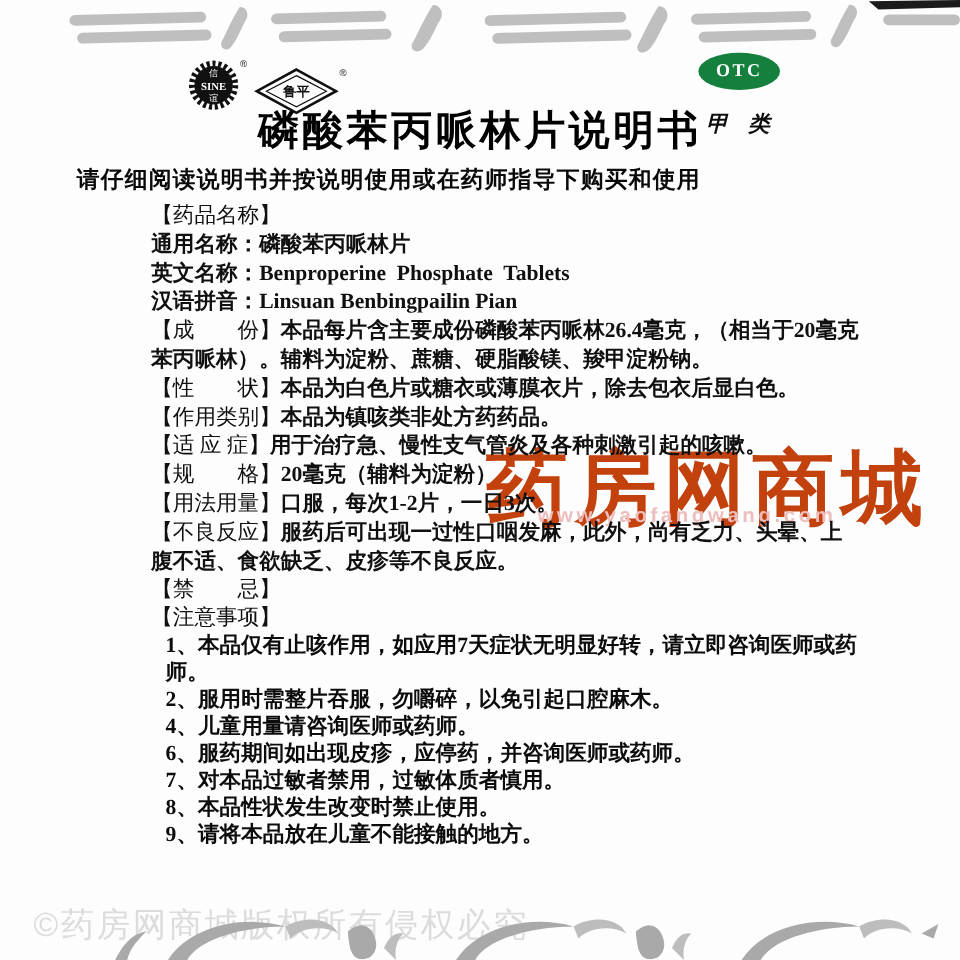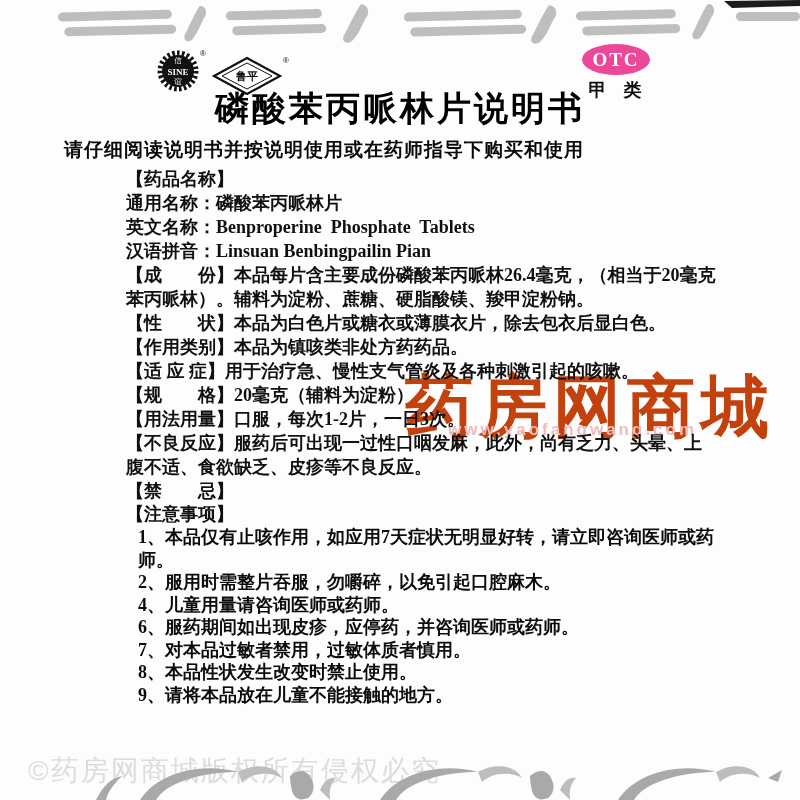--- a/index.html
+++ b/index.html
@@ -16,35 +16,35 @@
     font-size:68px;font-weight:bold;color:#c2410c;letter-spacing:6px;white-space:nowrap;}
   .wm-url{position:absolute;left:448px;top:420px;z-index:0;
     font-size:17px;font-weight:bold;color:#eebdbd;letter-spacing:3px;white-space:nowrap;}
   .wm-bottom{position:absolute;left:28px;top:752px;z-index:1;
     font-size:28px;color:#dcdcdc;letter-spacing:2px;white-space:nowrap;}
 
   
   .brand-sine{position:absolute;left:156px;top:46px;z-index:2;}
   .brand-luping{position:absolute;left:210px;top:52px;z-index:2;}
   .otc-wrap{position:absolute;left:576px;top:44px;z-index:2;text-align:center;width:80px;}
-  .otc-oval{display:inline-block;background:#ec4899;color:#fff;border-radius:50%;
-    width:68px;height:31px;line-height:31px;font-weight:bold;font-size:19px;letter-spacing:2px;
+  .otc-oval{display:inline-block;background:#15803d;color:#fff;border-radius:50%;
+    width:68px;height:31px;line-height:31px;font-weight:bold;font-size:15px;letter-spacing:2px;
     font-family:"Liberation Serif",serif;}
-  .otc-class{margin-top:3px;font-size:18px;font-weight:bold;color:#0d0d0d;letter-spacing:6px;padding-left:4px;}
+  .otc-class{margin-top:16px;font-size:18px;font-weight:bold;color:#0d0d0d;letter-spacing:6px;padding-left:4px;font-style:italic;}
 
   .title{position:absolute;top:86px;left:0;width:800px;text-align:center;z-index:2;
     font-size:34px;font-weight:bold;color:#000;letter-spacing:3px;}
   .subtitle{position:absolute;top:137px;left:0;width:648px;text-align:center;z-index:2;
     font-size:19px;font-weight:bold;color:#0a0a0a;letter-spacing:1px;}
 
   
   .doc{position:absolute;left:126px;top:167px;width:592px;z-index:2;}
   .doc p{margin:0;font-family:"Liberation Serif",serif;font-size:18px;line-height:24px;
     font-weight:600;color:#101010;white-space:pre-wrap;}
-  .doc p .lab{font-weight:700;text-align:right;}
+  .doc p .lab{font-weight:400;text-align:right;}
   .doc p.note-head{font-family:"Liberation Sans",sans-serif;font-weight:700;line-height:23px;}
   .notes p{font-family:Liberation Serif, serif;font-weight:700;font-size:18px;
     line-height:22.5px;padding-left:12px;color:#0c0c0c;}
 </style>
 </head>
 <body>
 
 <div class="page">
 
   <svg class="decor-top" width="800" height="48" viewBox="0 0 800 48">

